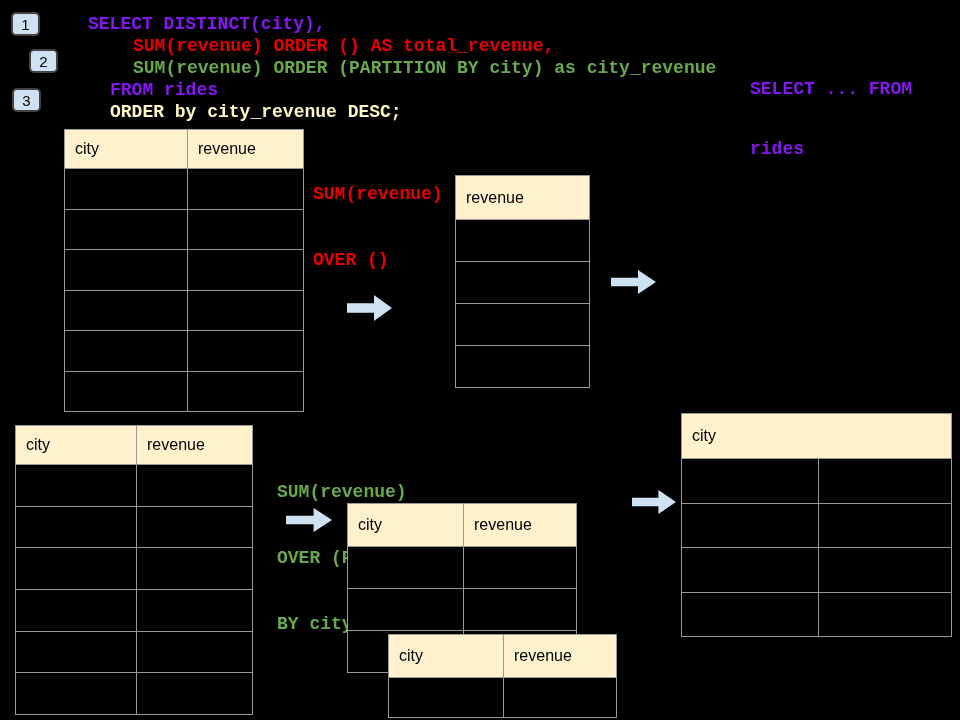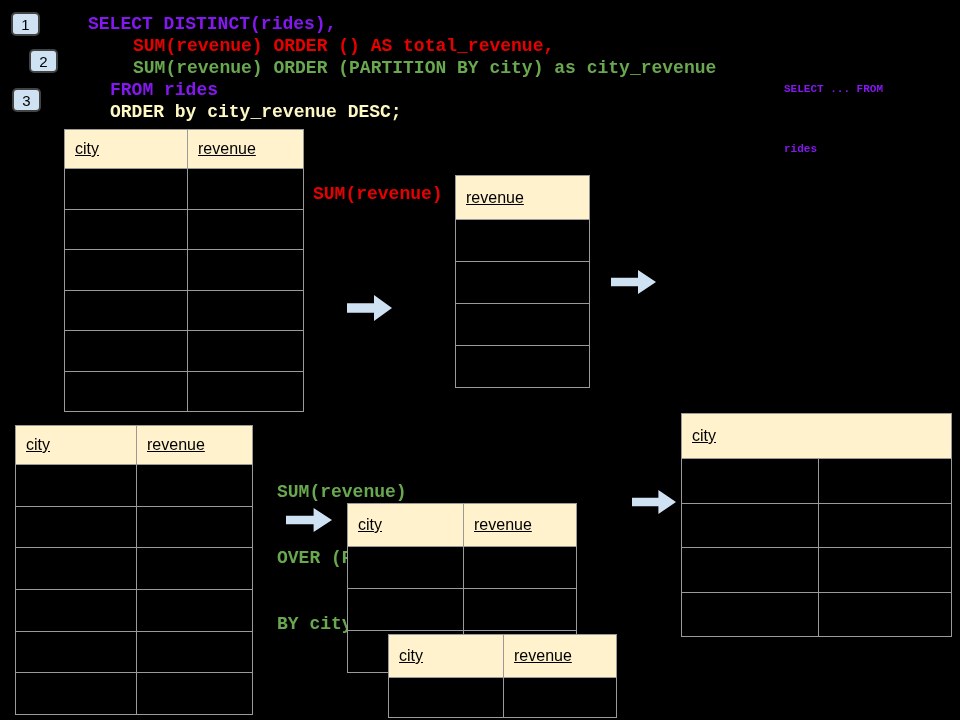--- a/index.html
+++ b/index.html
@@ -14,33 +14,33 @@
     --badge_border:#434343;
   }
   *{box-sizing:border-box;margin:0;padding:0;}
   html,body{width:960px;height:720px;overflow:hidden;}
   body{background:var(--background);position:relative;
        font-family:"Liberation Sans",sans-serif;}
 
   
   .code{position:absolute;font-family:"Liberation Mono","DejaVu Sans Mono",monospace;
         font-weight:bold;font-size:18px;line-height:22px;white-space:pre;}
-  .code-small{font-size:11px;line-height:20px;margin-left:34px;}
+  .code-small{font-size:18px;line-height:20px;}
 
   
   .badge{position:absolute;width:29px;height:24px;background:var(--badge_fill);
          border:2px solid var(--badge_border);border-radius:5px;display:flex;
          align-items:center;justify-content:center;font-size:15px;color:#000;}
 
   
   .tbl{position:absolute;border:1px solid var(--table_border);background:#000;
        display:flex;flex-direction:column;}
   .tbl .hrow{display:flex;background:var(--header_fill);}
   .tbl .row{display:flex;border-top:1px solid var(--table_border);background:#000;}
-  .tbl .cell{flex:1;height:100%;text-decoration:underline;}
+  .tbl .cell{flex:1;height:100%;}
   .tbl .cell + .cell{border-left:1px solid var(--table_border);}
   .tbl .hcell{display:flex;align-items:center;padding-left:10px;font-size:16px;
               color:#000;}
 
   .t-source-top{left:64px;top:129px;width:240px;}
   .t-source-top .hrow{height:38px;}
   .t-source-top .row{height:40.5px;}
   .t-source-top .cell:first-child{flex:0 0 122px;}
 
   .t-total{left:455px;top:175px;width:135px;}
@@ -75,33 +75,34 @@
   .a3{left:286px;top:508px;width:46px;height:24px;}
   .a4{left:632px;top:490px;width:44px;height:24px;}
 </style>
 </head>
 <body>
 
 <div class="badge" style="left:11px;top:12px;">1</div>
 <div class="badge" style="left:29px;top:49px;">2</div>
 <div class="badge" style="left:12px;top:88px;">3</div>
 
-<div class="code" style="left: 88px; top: 13px; color: rgb(133, 23, 240);">SELECT DISTINCT(rides),</div>
+<div class="code" style="left: 88px; top: 13px; color: rgb(133, 23, 240);">SELECT DISTINCT(city),</div>
 <div class="code" style="left: 133px; top: 35px; color: rgb(232, 0, 0);">SUM(revenue) ORDER () AS total_revenue,</div>
 <div class="code" style="left: 133px; top: 57px; color: rgb(106, 168, 79);">SUM(revenue) ORDER (PARTITION BY city) as city_revenue</div>
 <div class="code" style="left: 110px; top: 79px; color: rgb(133, 23, 240);">FROM rides</div>
 <div class="code" style="left: 110px; top: 101px; color: #fef9c3;">ORDER by city_revenue DESC;</div>
 
 <div class="code code-small" style="left: 750px; top: 39px; color: rgb(133, 23, 240);">
   <div>SELECT ... FROM</div>
   <div>rides</div>
 </div>
 
 <div class="code" style="left: 313px; top: 139px; color: rgb(232, 0, 0);">
   <div>SUM(revenue)</div>
+  <div>OVER ()</div>
 </div>
 
 <div class="code" style="left: 277px; top: 437px; color: rgb(106, 168, 79);">
   <div>SUM(revenue)</div>
   <div>OVER (PARTITION</div>
   <div>BY city)</div>
 </div>
 
 <div class="tbl t-source-top">
     <div class="hrow">

